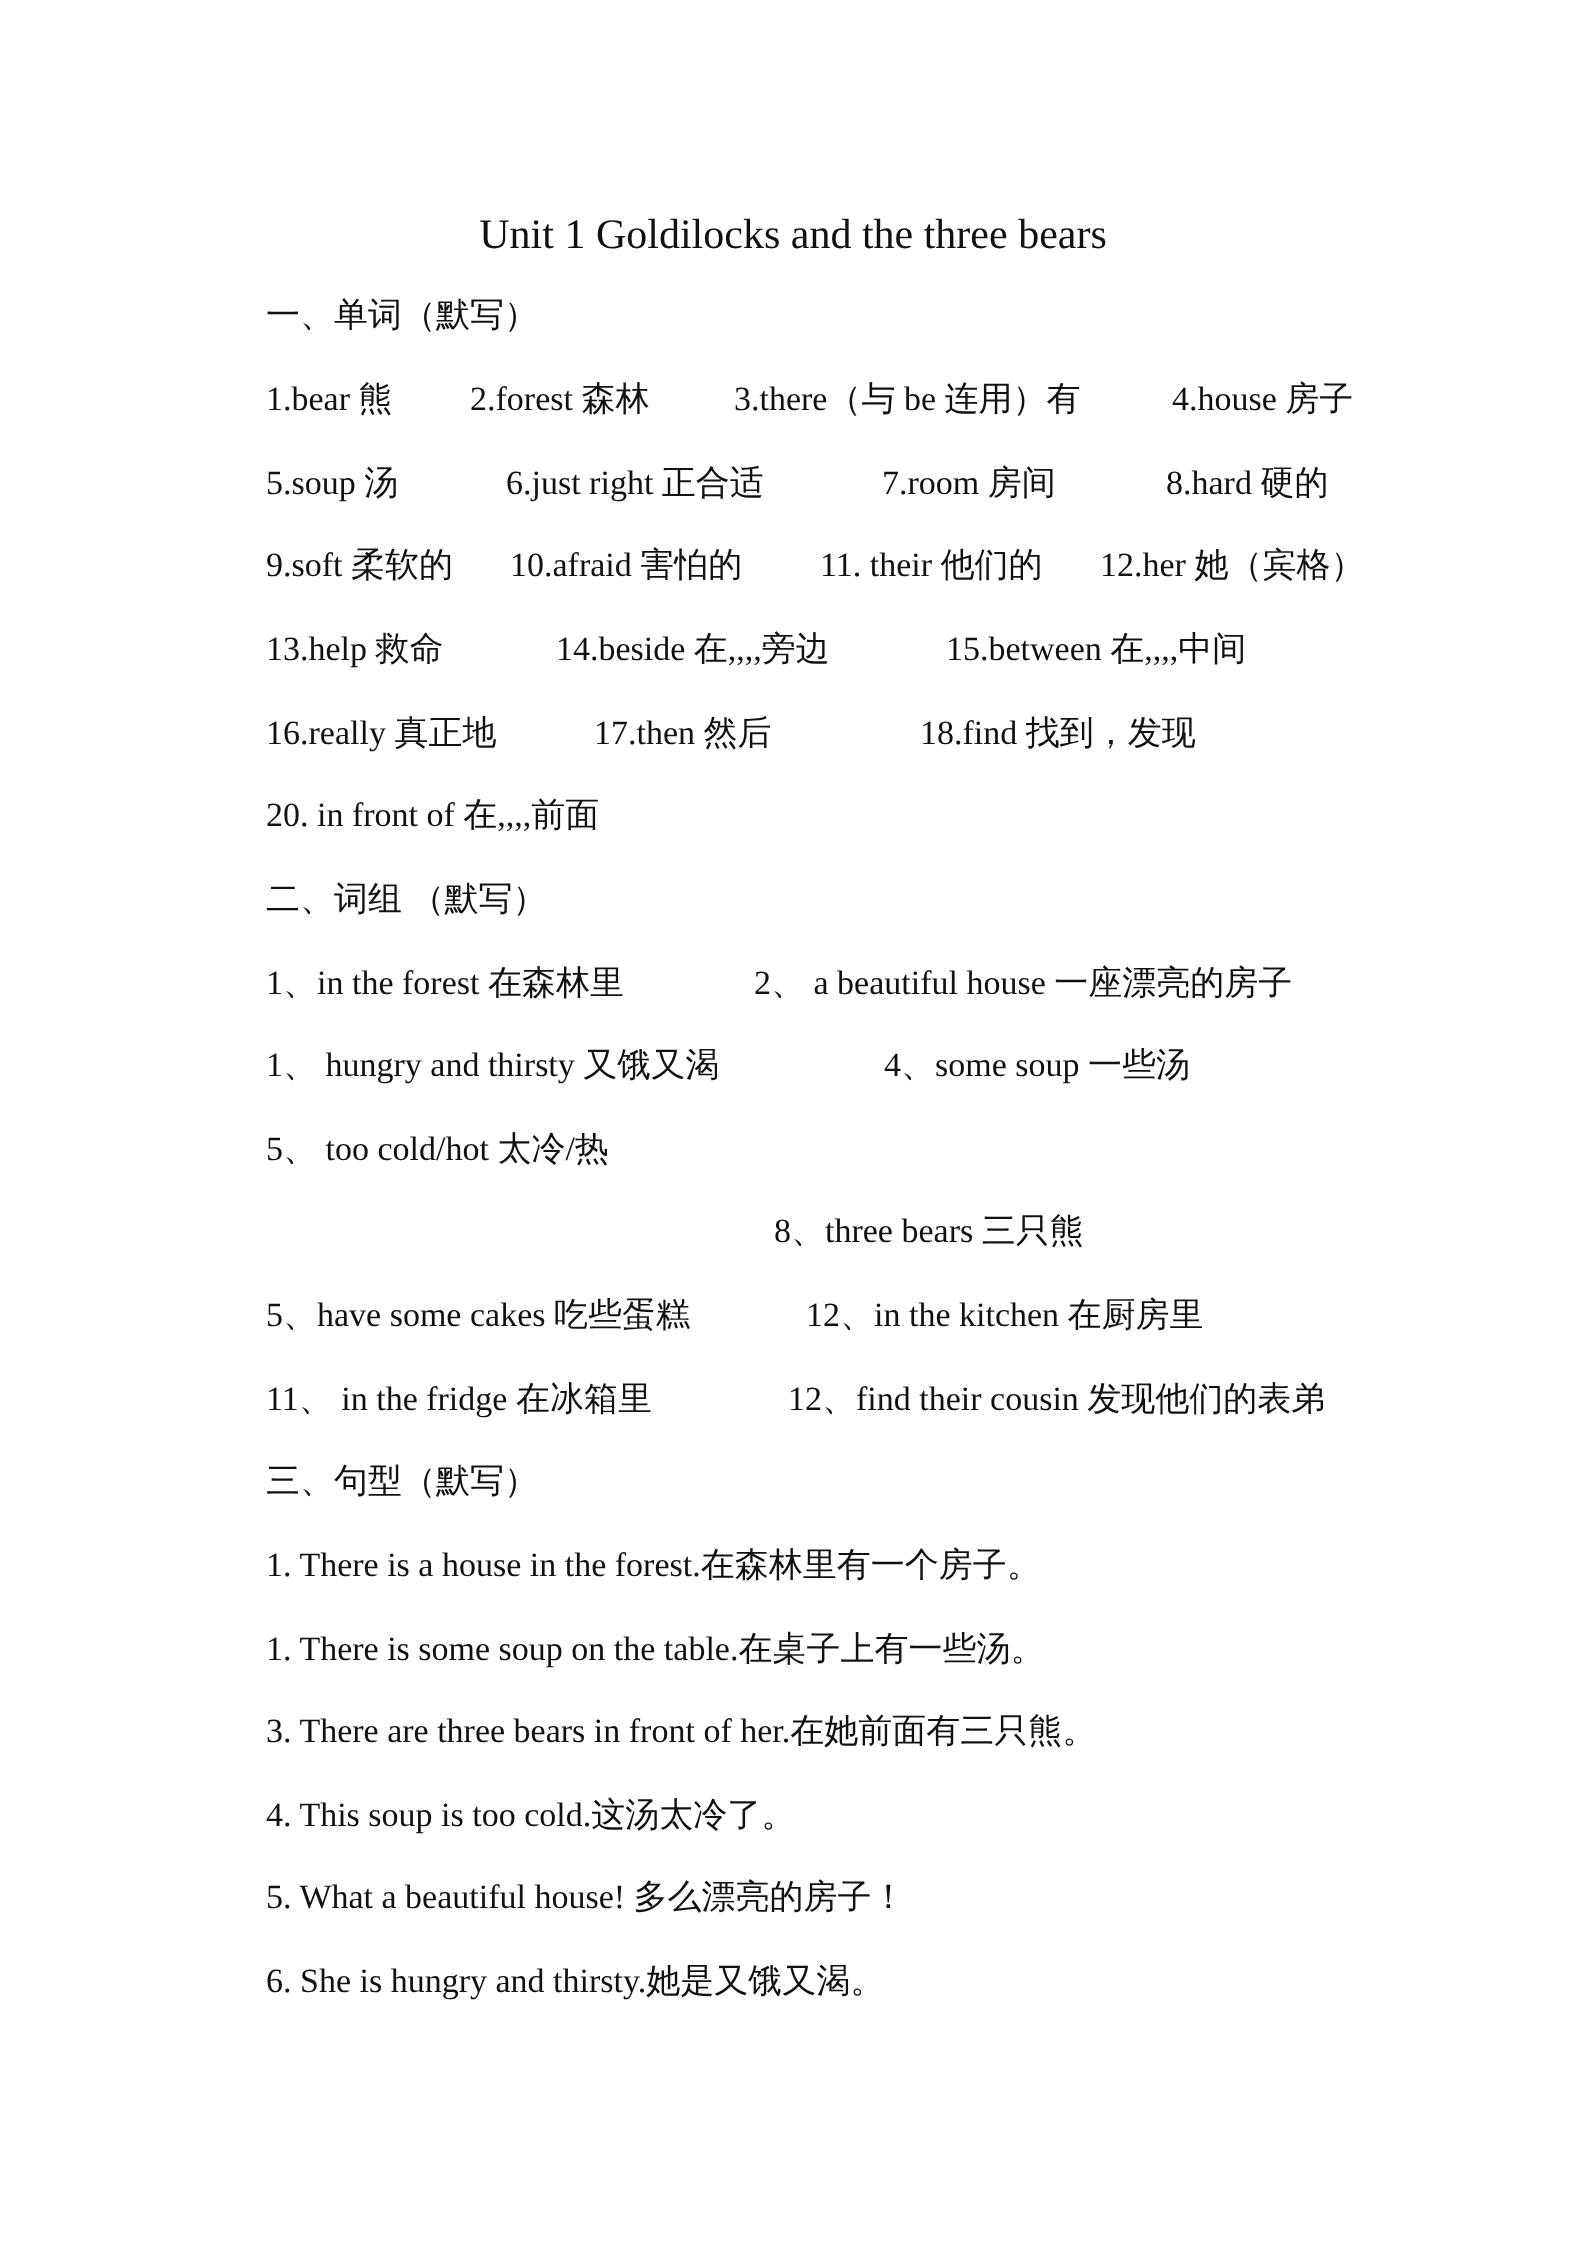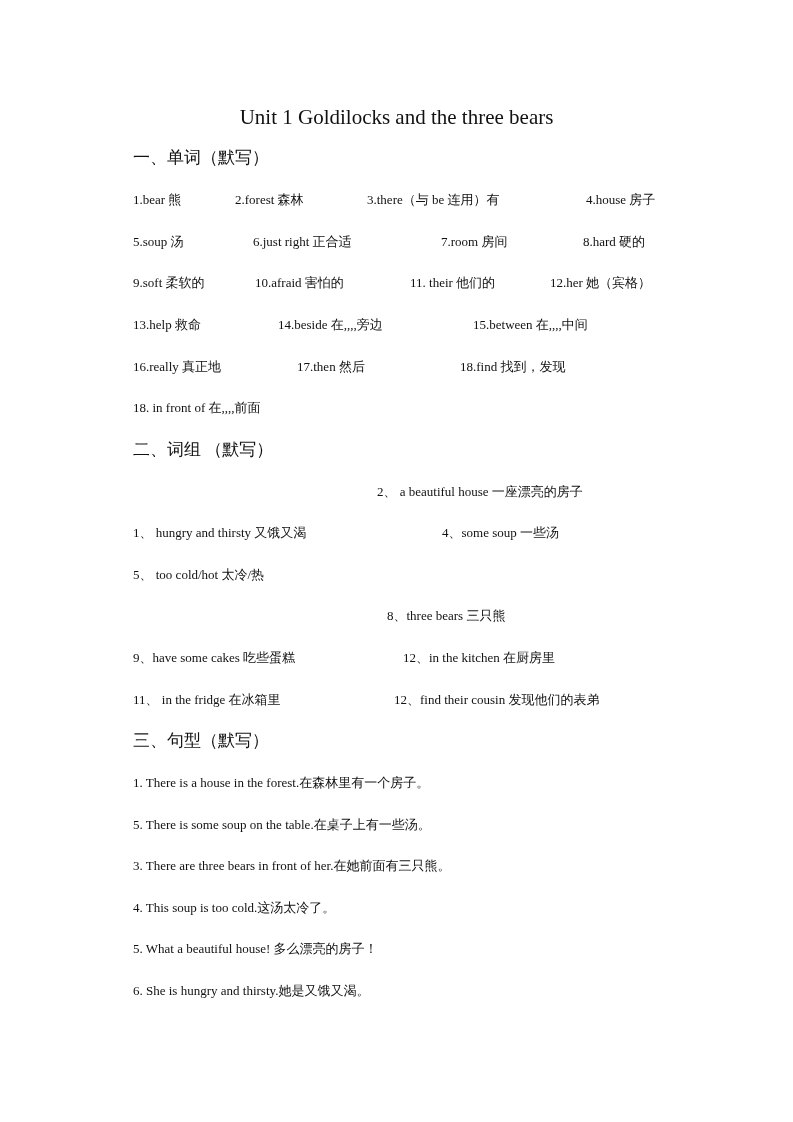--- a/index.html
+++ b/index.html
@@ -2,21 +2,21 @@
 <html><head>
   <meta charset="utf-8">
   <style>
     html, body { margin: 0; padding: 0; background: #ffffff; }
     body { width: 793px; height: 1122px; position: relative; overflow: hidden;
            font-family: "Liberation Serif", "DejaVu Serif", serif; color: #111; }
     .page { position: absolute; left: 0; top: 0; width: 793px; height: 972px; background: #fff; font-family: Liberation Serif, serif; }
     .title { position: absolute; left: 0; width: 793px; top: 104px; text-align: center;
              font-size: 21px; line-height: 26px; white-space: nowrap; }
     .line { position: absolute; left: 13px; width: 793px; height: 24px; }
-    .seg { position: absolute; top: 0; font-size: 13px; line-height: 22px; white-space: nowrap; }
+    .seg { position: absolute; top: 0; font-size: 17px; line-height: 22px; white-space: nowrap; }
     .heading { font-size: 17px; }
   </style>
 </head>
 <body>
 
 <div class="page">
 
   <div class="title">Unit 1 Goldilocks and the three bears</div>
 
   <div class="line" style="top:147px">
@@ -50,63 +50,64 @@
     <span class="seg" style="left:460px">15.between 在,,,,中间</span>
   </div>
 
   <div class="line" style="top:356px">
     <span class="seg" style="left:120px">16.really 真正地</span>
     <span class="seg" style="left:284px">17.then 然后</span>
     <span class="seg" style="left:447px">18.find 找到，发现</span>
   </div>
 
   <div class="line" style="top:397px">
-    <span class="seg" style="left:120px">18. in front of 在,,,,前面</span>
+    <span class="seg" style="left:120px">20. in front of 在,,,,前面</span>
   </div>
 
   <div class="line" style="top:439px">
     <span class="seg heading" style="left:120px">二、词组 （默写）</span>
   </div>
 
   <div class="line" style="top:481px">
+    <span class="seg" style="left:120px">1、in the forest 在森林里</span>
     <span class="seg" style="left:364px">2、  a beautiful house 一座漂亮的房子</span>
   </div>
 
   <div class="line" style="top:522px">
     <span class="seg" style="left:120px">1、  hungry and thirsty 又饿又渴</span>
     <span class="seg" style="left:429px">4、some soup 一些汤</span>
   </div>
 
   <div class="line" style="top:564px">
     <span class="seg" style="left:120px">5、  too cold/hot 太冷/热</span>
   </div>
 
   <div class="line" style="top:605px">
     <span class="seg" style="left:374px">8、three bears  三只熊</span>
   </div>
 
   <div class="line" style="top:647px">
-    <span class="seg" style="left:120px">9、have some cakes 吃些蛋糕</span>
+    <span class="seg" style="left:120px">5、have some cakes 吃些蛋糕</span>
     <span class="seg" style="left:390px">12、in the kitchen 在厨房里</span>
   </div>
 
   <div class="line" style="top:689px">
     <span class="seg" style="left:120px">11、 in the fridge 在冰箱里</span>
     <span class="seg" style="left:381px">12、find their cousin 发现他们的表弟</span>
   </div>
 
   <div class="line" style="top:730px">
     <span class="seg heading" style="left:120px">三、句型（默写）</span>
   </div>
 
   <div class="line" style="top:772px">
     <span class="seg" style="left:120px">1. There is a house in the forest.在森林里有一个房子。</span>
   </div>
   <div class="line" style="top:814px">
-    <span class="seg" style="left:120px">5. There is some soup on the table.在桌子上有一些汤。</span>
+    <span class="seg" style="left:120px">1. There is some soup on the table.在桌子上有一些汤。</span>
   </div>
   <div class="line" style="top:855px">
     <span class="seg" style="left:120px">3. There are three bears in front of her.在她前面有三只熊。</span>
   </div>
   <div class="line" style="top:897px">
     <span class="seg" style="left:120px">4. This soup is too cold.这汤太冷了。</span>
   </div>
   <div class="line" style="top:938px">
     <span class="seg" style="left:120px">5. What a beautiful house!  多么漂亮的房子！</span>
   </div>

